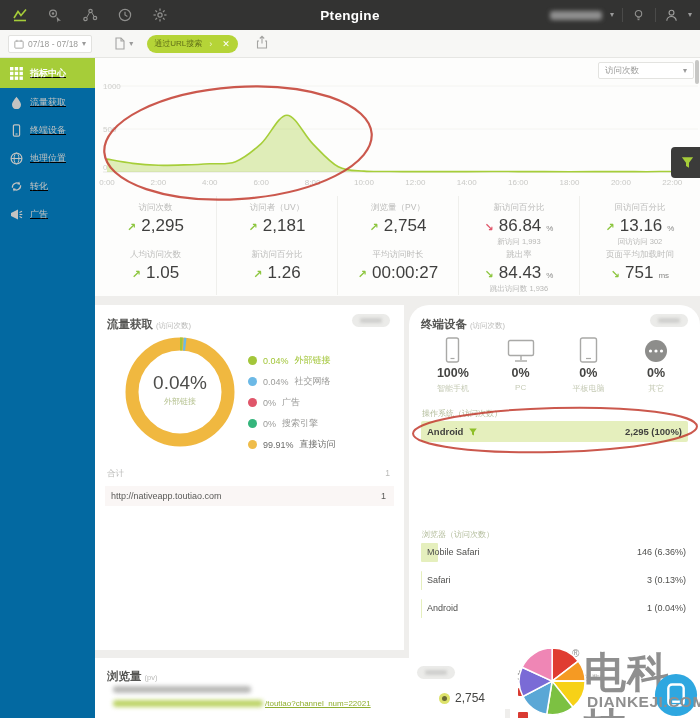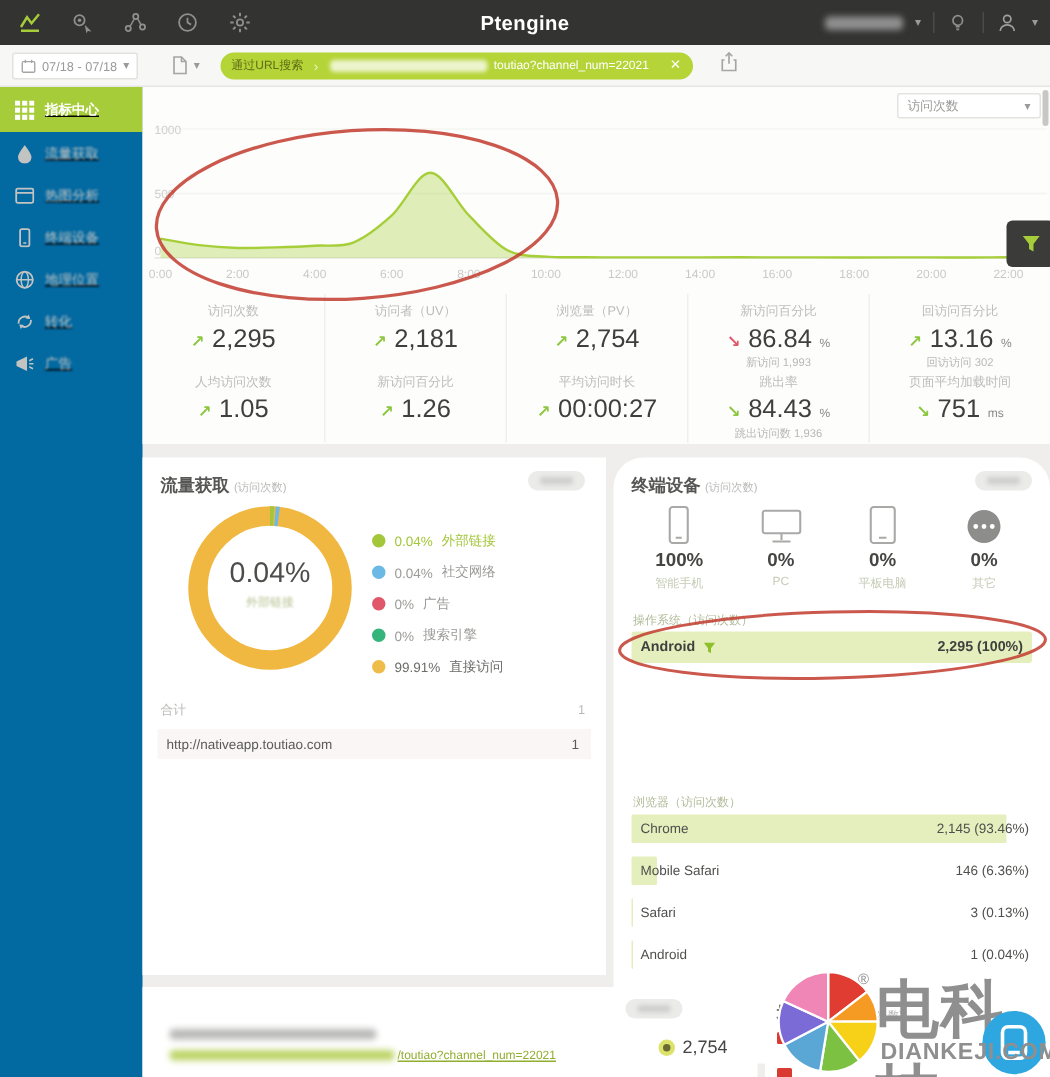--- a/index.html
+++ b/index.html
@@ -202,24 +202,20 @@
     <div class="pagebox">
       <svg width="12" height="13" viewBox="0 0 12 13">
           <path d="M2,1 h5 l3,3 v8 h-8 z" fill="none" stroke="#a5a5a3" stroke-width="1.1"></path>
           <path d="M7,1 v3 h3" fill="none" stroke="#a5a5a3" stroke-width="1.1"></path>
         </svg>
       <span class="caret">▾</span>
     </div>
     <div class="pill">
       <span class="pill-label">通过URL搜索</span>
       <span class="pill-sep">›</span>
-      <span class="pill-q">
-        <span class="q-blur"></span>
-        <span class="q-tail">toutiao?channel_num=22021</span>
-      </span>
       <span class="pill-x">✕</span>
     </div>
     <span class="shareic">
       <svg width="12" height="14" viewBox="0 0 12 14">
           <path d="M2,6 h-0 M3,6 H1.5 V13 H10.5 V6 H9" fill="none" stroke="#a5a5a3" stroke-width="1.1"></path>
           <line x1="6" y1="1.5" x2="6" y2="8.5" stroke="#a5a5a3" stroke-width="1.1"></line>
           <polyline points="3.8,3.5 6,1.3 8.2,3.5" fill="none" stroke="#a5a5a3" stroke-width="1.1"></polyline>
         </svg>
     </span>
   </div>
@@ -244,29 +240,20 @@
           </span>
           <span class="slabel">指标中心</span>
         </div>
         <div class="sitem">
           <span class="sicon">
             <svg width="13" height="13" viewBox="0 0 13 13">
               <path d="M6.5,0.8 C6.5,0.8 11,6.2 11,8.7 a4.5,4.5 0 1 1 -9,0 C2,6.2 6.5,0.8 6.5,0.8 Z" fill="currentColor"></path>
             </svg>
           </span>
           <span class="slabel">流量获取</span>
-        </div>
-        <div class="sitem">
-          <span class="sicon">
-            <svg width="13" height="13" viewBox="0 0 13 13">
-              <rect x="0.8" y="1.8" width="11.4" height="9.4" rx="1" fill="none" stroke="currentColor" stroke-width="1.2"></rect>
-              <line x1="0.8" y1="4.6" x2="12.2" y2="4.6" stroke="currentColor" stroke-width="1.2"></line>
-            </svg>
-          </span>
-          <span class="slabel">热图分析</span>
         </div>
         <div class="sitem">
           <span class="sicon">
             <svg width="13" height="13" viewBox="0 0 13 13">
               <rect x="3.4" y="0.8" width="6.2" height="11.4" rx="1.2" fill="none" stroke="currentColor" stroke-width="1.2"></rect>
               <line x1="5.5" y1="10" x2="7.5" y2="10" stroke="currentColor" stroke-width="1.1"></line>
             </svg>
           </span>
           <span class="slabel">终端设备</span>
         </div>
@@ -551,43 +538,41 @@
         <span>Android</span>
         <svg width="10" height="10" viewBox="0 0 16 16">
             <path d="M2,2.5 L14,2.5 L9.6,8.2 L9.6,13.5 L6.4,11.8 L6.4,8.2 Z" fill="#8fbf2a"></path>
           </svg>
       </span>
       <span class="os-val">2,295 (100%)</span>
     </div>
     <div class="sec-label" id="bwLabel">浏览器（访问次数）</div>
     <div class="bw-rows" id="bwRows">
         <div class="bw-row">
-          <span class="bw-bar" style="width:93.46%"></span>
-          <span class="bw-name">Chrome</span>
-          <span class="bw-val">2,145 (93.46%)</span>
-        </div>
-        <div class="bw-row">
           <span class="bw-bar" style="width:6.36%"></span>
           <span class="bw-name">Mobile Safari</span>
           <span class="bw-val">146 (6.36%)</span>
         </div>
         <div class="bw-row">
           <span class="bw-bar" style="width:0.13%"></span>
           <span class="bw-name">Safari</span>
           <span class="bw-val">3 (0.13%)</span>
         </div>
         <div class="bw-row">
           <span class="bw-bar" style="width:0.04%"></span>
           <span class="bw-name">Android</span>
           <span class="bw-val">1 (0.04%)</span>
         </div>
       </div>
   </div>
 
   <div class="card" id="pvCard">
+    <div style="padding:8px 12px 0;">
+      <span class="card-title">浏览量</span><span class="card-sub">(pv)</span>
+    </div>
     <div class="pill-btn" style="right:50px;top:8px;">
         <i></i>
       </div>
     <div class="pv-line1 blur-bar"></div>
     <div class="pv-line2">
       <span class="pv-link-blur blur-bar"></span>
       <span class="pv-tail">/toutiao?channel_num=22021</span>
     </div>
     <div class="pv-val">
       <span class="eye"></span>

